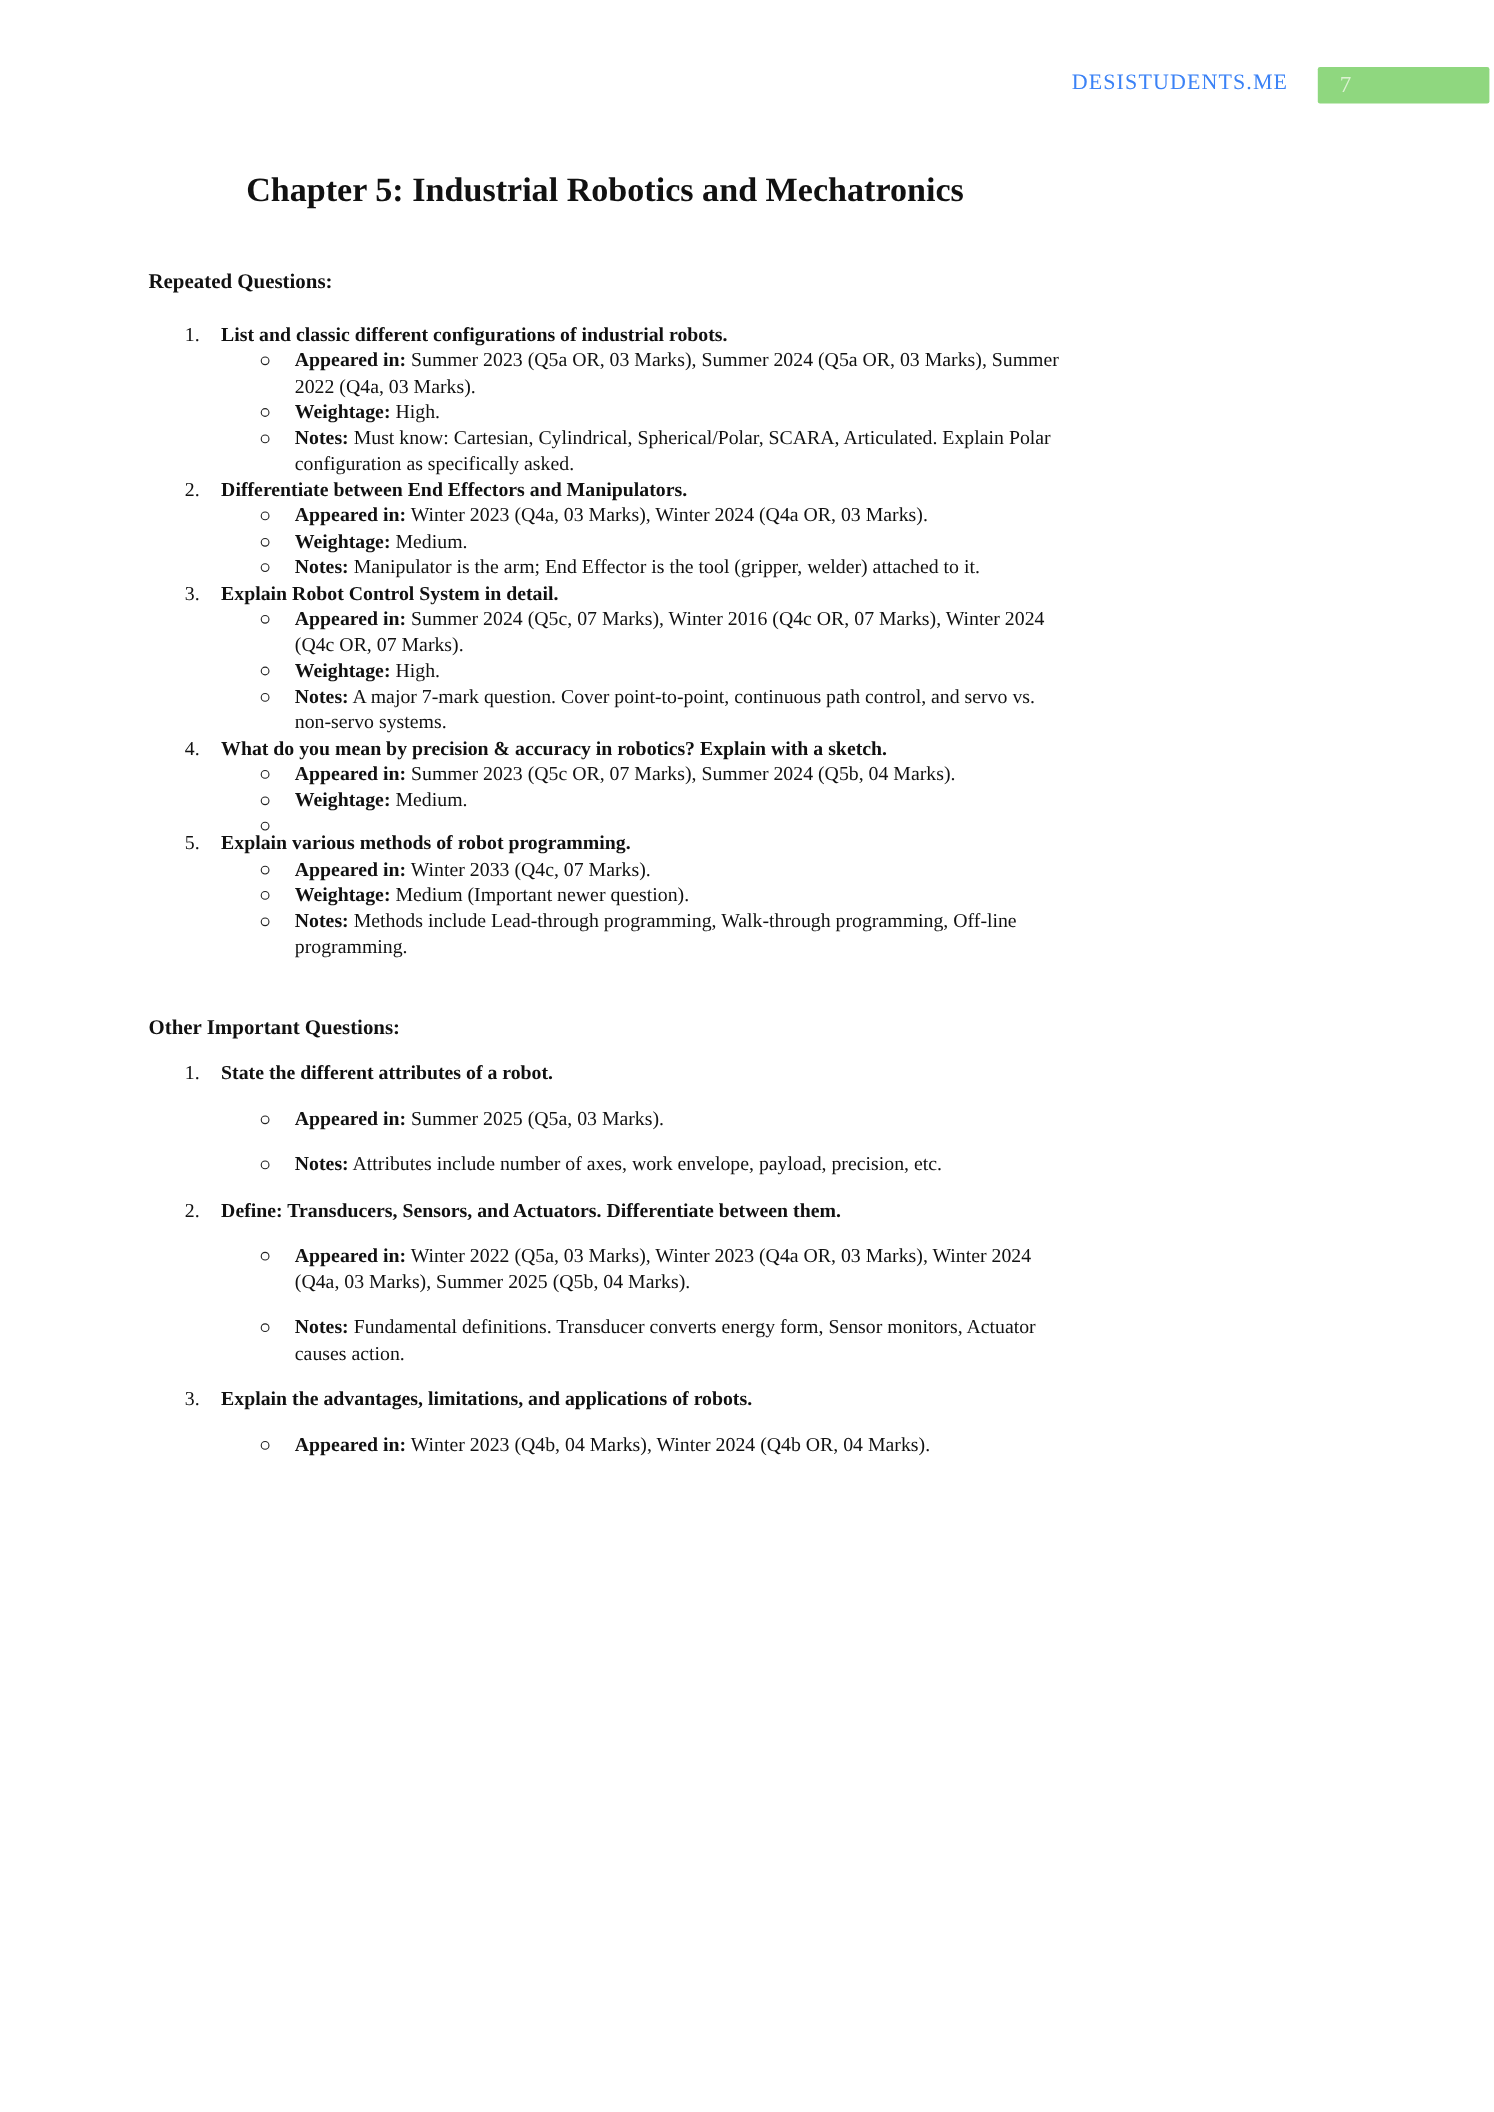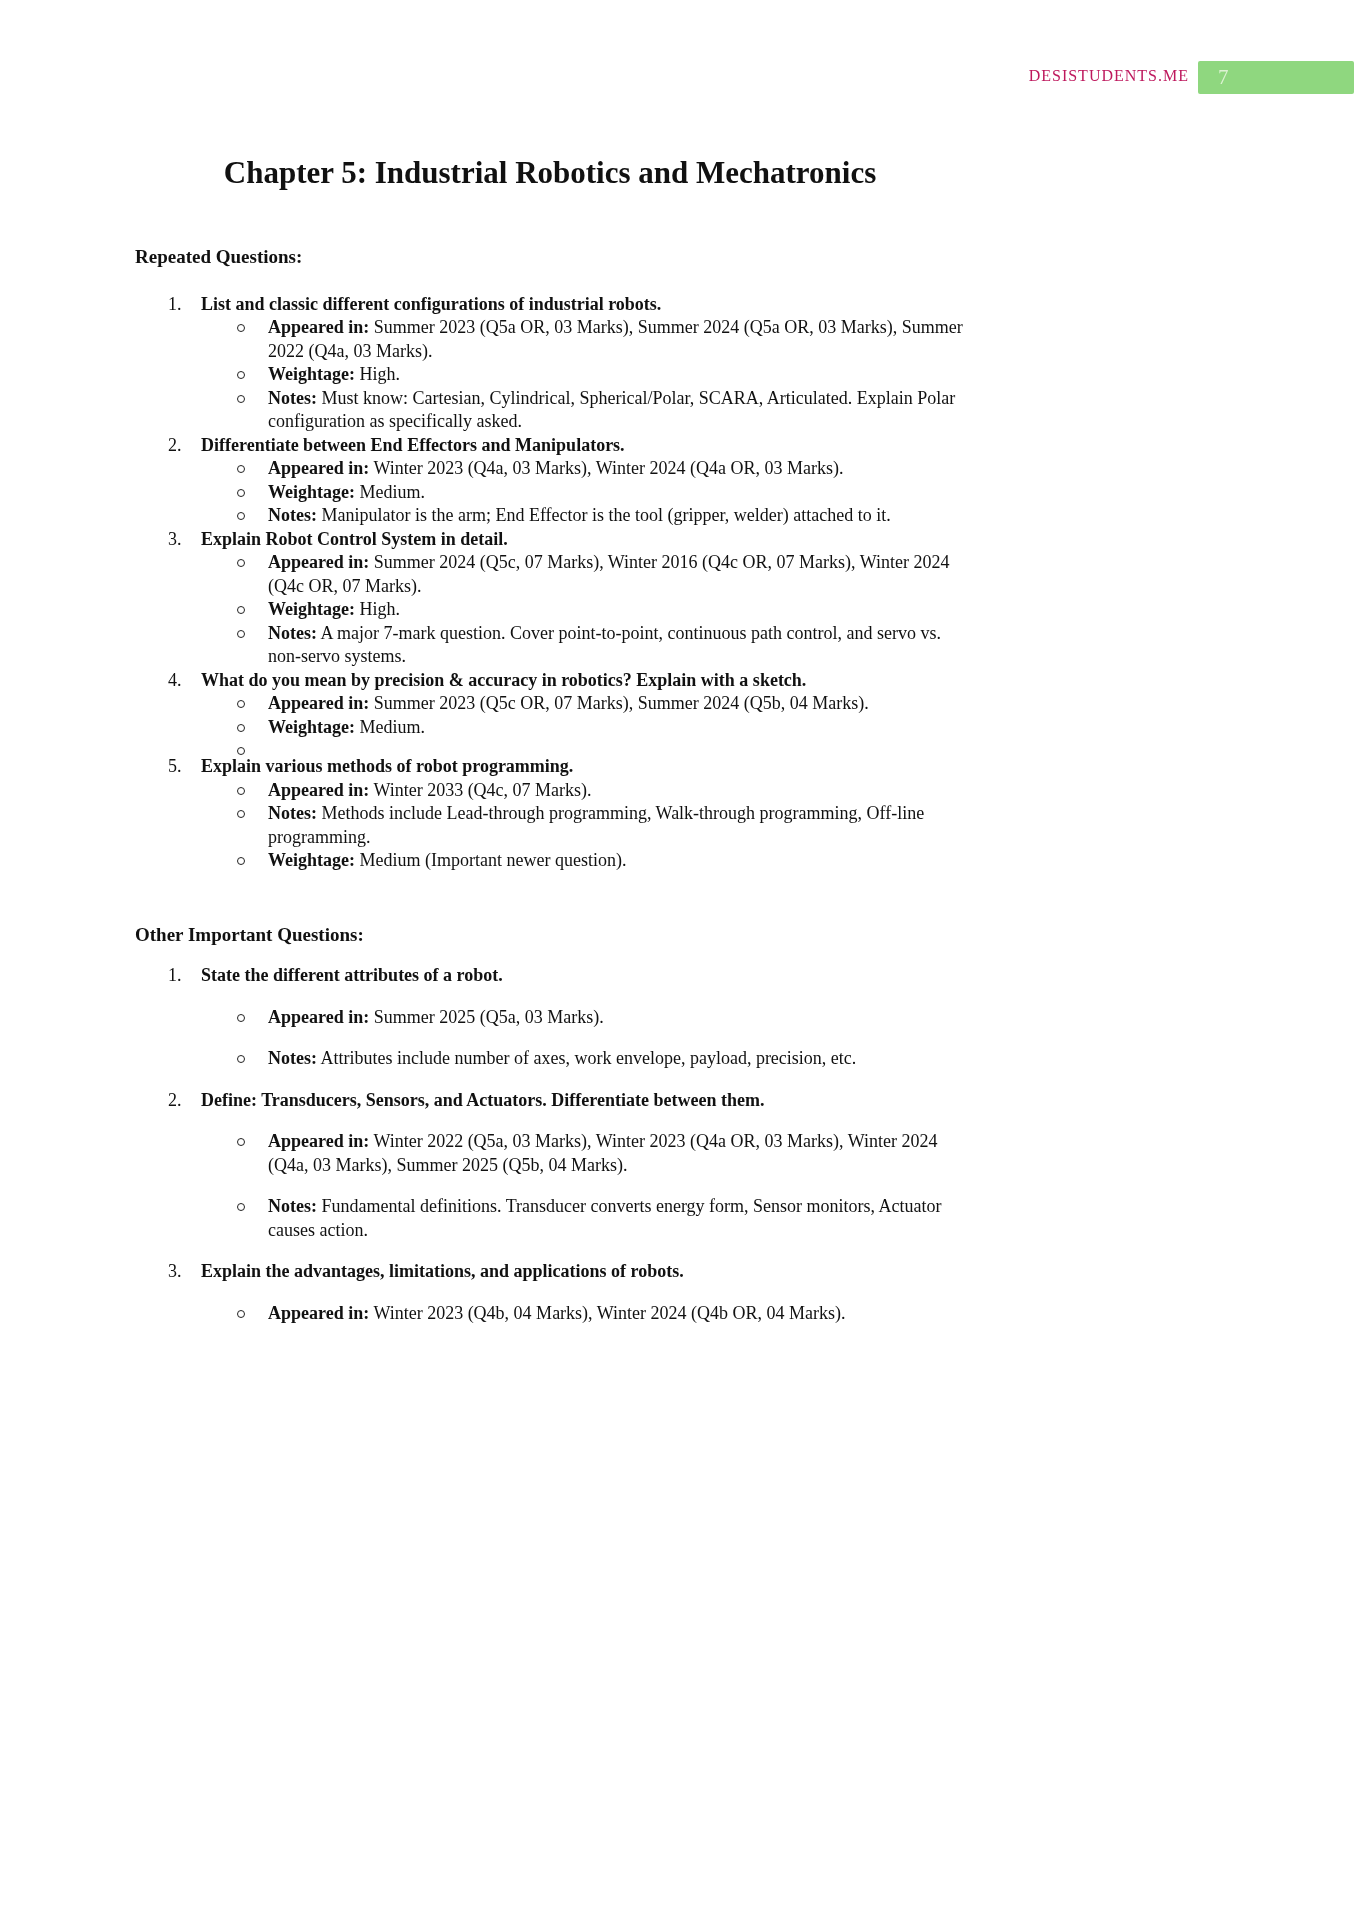--- a/index.html
+++ b/index.html
@@ -8,23 +8,23 @@
     background: #ffffff;
     font-family: "Liberation Serif", serif;
     color: #111111;
     position: relative;
     overflow: hidden;
     font-size: 18px;
     line-height: 23.5px;
   }
   .header-site {
     position: absolute;
-    top: 64px; right: 169px;
-    font-size: 16px;
-    color: #be185d;
+    top: 64px; right: 187px;
+    font-size: 20px;
+    color: #3b82f6;
     letter-spacing: 1px;
   }
   .page-badge {
     position: absolute;
     top: 61px; right: 4px;
     width: 156px; height: 33px;
     border-radius: 2px;
     font-size: 21px;
     line-height: 33px;
     padding-left: 20px;
@@ -182,27 +182,27 @@
           <div class="bullet">
             <span class="b-marker">
               <i class="circle"></i>
             </span>
             <div class="b-content"><span class="b-label">Appeared in:</span> <span class="b-text">Winter 2033 (Q4c, 07 Marks).</span></div>
           </div>
           <div class="bullet">
             <span class="b-marker">
               <i class="circle"></i>
             </span>
+            <div class="b-content"><span class="b-label">Weightage:</span> <span class="b-text">Medium (Important newer question).</span></div>
+          </div>
+          <div class="bullet">
+            <span class="b-marker">
+              <i class="circle"></i>
+            </span>
             <div class="b-content"><span class="b-label">Notes:</span> <span class="b-text">Methods include Lead-through programming, Walk-through programming, Off-line programming.</span></div>
-          </div>
-          <div class="bullet">
-            <span class="b-marker">
-              <i class="circle"></i>
-            </span>
-            <div class="b-content"><span class="b-label">Weightage:</span> <span class="b-text">Medium (Important newer question).</span></div>
           </div>
         </div>
       </div>
       <div class="section loose">
         <h2 class="section-heading">Other Important Questions:</h2>
         <div class="question">
           <div class="q-head">
             <span class="q-num">1.</span>
             <span class="q-title">State the different attributes of a robot.</span>
           </div>

